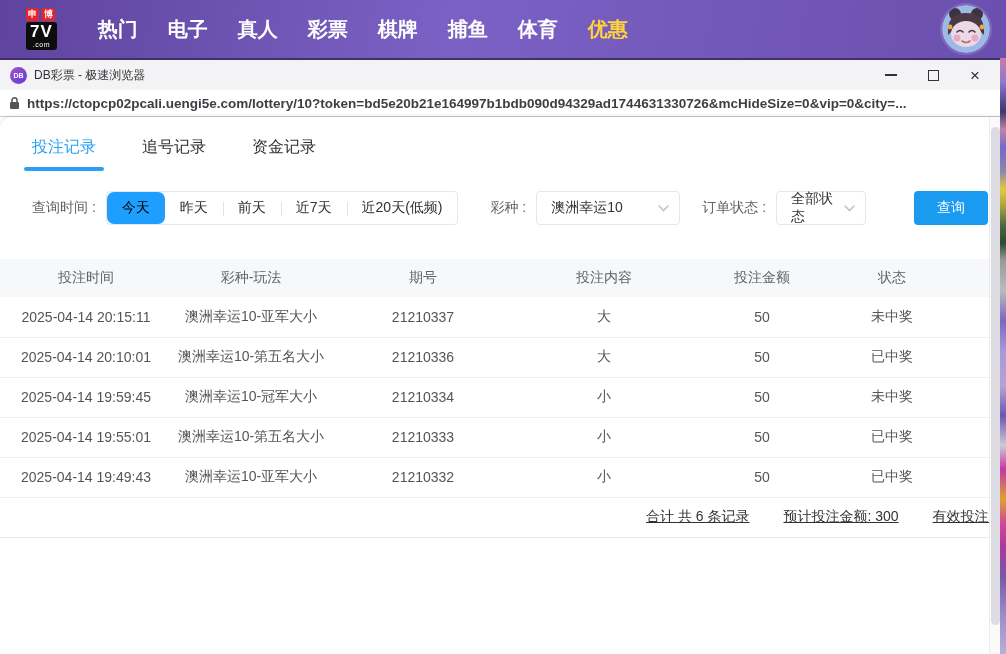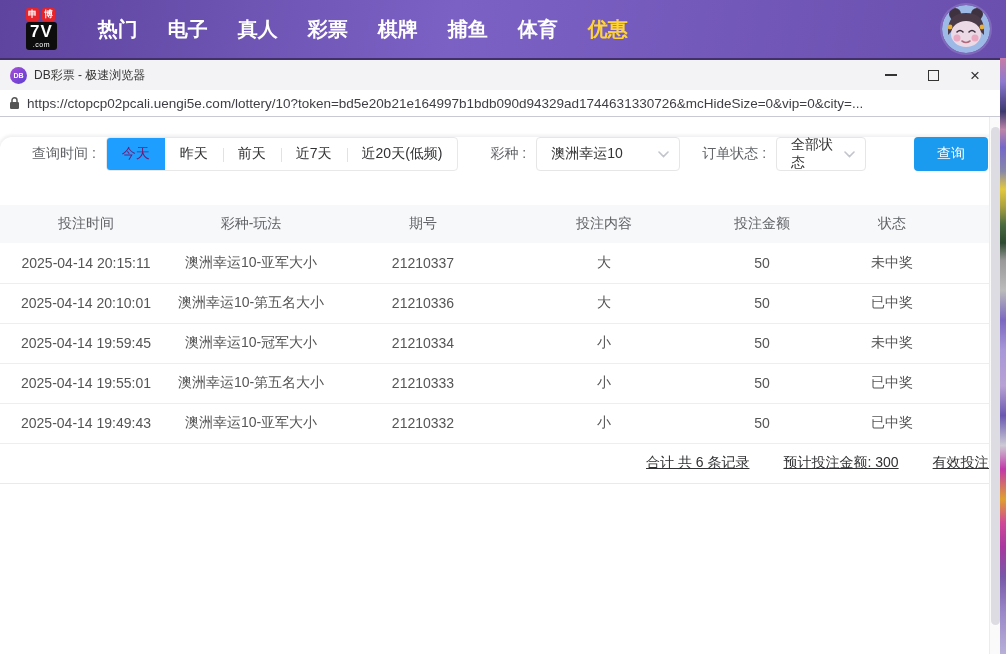--- a/index.html
+++ b/index.html
@@ -41,42 +41,42 @@
   }
   .window-title { font-size:12px; color:#333; }
   .win-controls { margin-left:auto; display:flex; align-items:center; gap:0; }
   .win-btn { width:42px; height:28px; display:flex; align-items:center; justify-content:center; cursor:pointer; }
   .glyph-min { width:12px; height:1.6px; background:#333; display:block; }
   .glyph-max { width:11px; height:11px; border:1.6px solid #333; display:block; }
   .glyph-close { font-size:17px; color:#333; line-height:1; }
 
   .urlbar {
     height:27px; background:#fff; border-bottom:1px solid #c9c9d4;
-    display:flex; align-items:center; padding:0 9px; gap:7px;
+    display:flex; align-items:center; padding:0 9px; gap:7px;font-weight:bold;
   }
   .lock-icon { flex:0 0 auto; }
   .url-text { font-size:13.5px; color:#3e3e44; white-space:nowrap; overflow:hidden; }
 
   
   .panel { position:relative; height:537px; background:#fff; border-top-left-radius:12px; box-shadow:-1px -2px 3px rgba(60,60,90,.08); }
 
   .tabs { display:flex; gap:46px; padding:20px 0 0 32px; }
   .tab { position:relative; font-size:16px; color:#333; padding-bottom:13px; cursor:pointer; }
   .tab.active { color:#2b9ff3; }
   .tab.active::after {
     content:""; position:absolute; left:-8px; right:-8px; bottom:0; height:4px;
     border-radius:4px; background:#2b9ff3;
   }
 
   .filter-bar { display:flex; align-items:center; margin:20px 0 0 32px; height:34px; }
   .f-label { font-size:14px; color:#606266; margin-right:10px; white-space:nowrap; }
   .segmented { display:flex; height:34px; border:1px solid #e8e8e8; border-radius:4px; background:#fff; overflow:hidden; }
   .seg-opt { position:relative; display:flex; align-items:center; padding:0 15px; font-size:14px; color:#303133; cursor:pointer; white-space:nowrap; }
   .seg-opt + .seg-opt::before { content:""; position:absolute; left:0; top:10px; width:1px; height:14px; background:#e2e2e2; }
-  .seg-opt.active { background:#1e9fff; color:#701a75; border-radius:0;font-family:Liberation Mono, monospace; }
+  .seg-opt.active { background:#1e9fff; color:#000000; border-radius:7px;font-family:Liberation Mono, monospace; }
   .seg-opt.active + .seg-opt::before { display:none; }
   .select {
     display:flex; align-items:center; justify-content:space-between; gap:8px;
     height:34px; border:1px solid #e6e6e6; border-radius:4px; background:#fff;
     padding:0 10px 0 14px; font-size:14px; color:#333; cursor:pointer;
   }
   .select.lottery { width:144px; margin-right:22px; }
   .select.status  { width:90px; margin-right:48px; }
   .chevron { flex:0 0 auto; }
   .ml-gap { margin-left:32px; }
@@ -180,20 +180,25 @@
 <div class="urlbar">
   <svg class="lock-icon" width="11" height="14" viewBox="0 0 11 14">
     <rect x="1" y="6" width="9" height="7" rx="1.2" fill="#555"></rect>
     <path d="M3 6 V4.2 a2.5 2.5 0 0 1 5 0 V6" stroke="#555" stroke-width="1.5" fill="none"></path>
   </svg>
   <div class="url-text">https://ctopcp02pcali.uengi5e.com/lottery/10?token=bd5e20b21e164997b1bdb090d94329ad1744631330726&amp;mcHideSize=0&amp;vip=0&amp;city=...</div>
 </div>
 
 <div class="panel">
 
+  <div class="tabs">
+      <div class="tab active">投注记录</div>
+      <div class="tab">追号记录</div>
+      <div class="tab">资金记录</div>
+    </div>
 
   <div class="filter-bar">
     <span class="f-label">查询时间 :</span>
     <div class="segmented">
         <div class="seg-opt active">今天</div>
         <div class="seg-opt">昨天</div>
         <div class="seg-opt">前天</div>
         <div class="seg-opt">近7天</div>
         <div class="seg-opt">近20天(低频)</div>
       </div>

